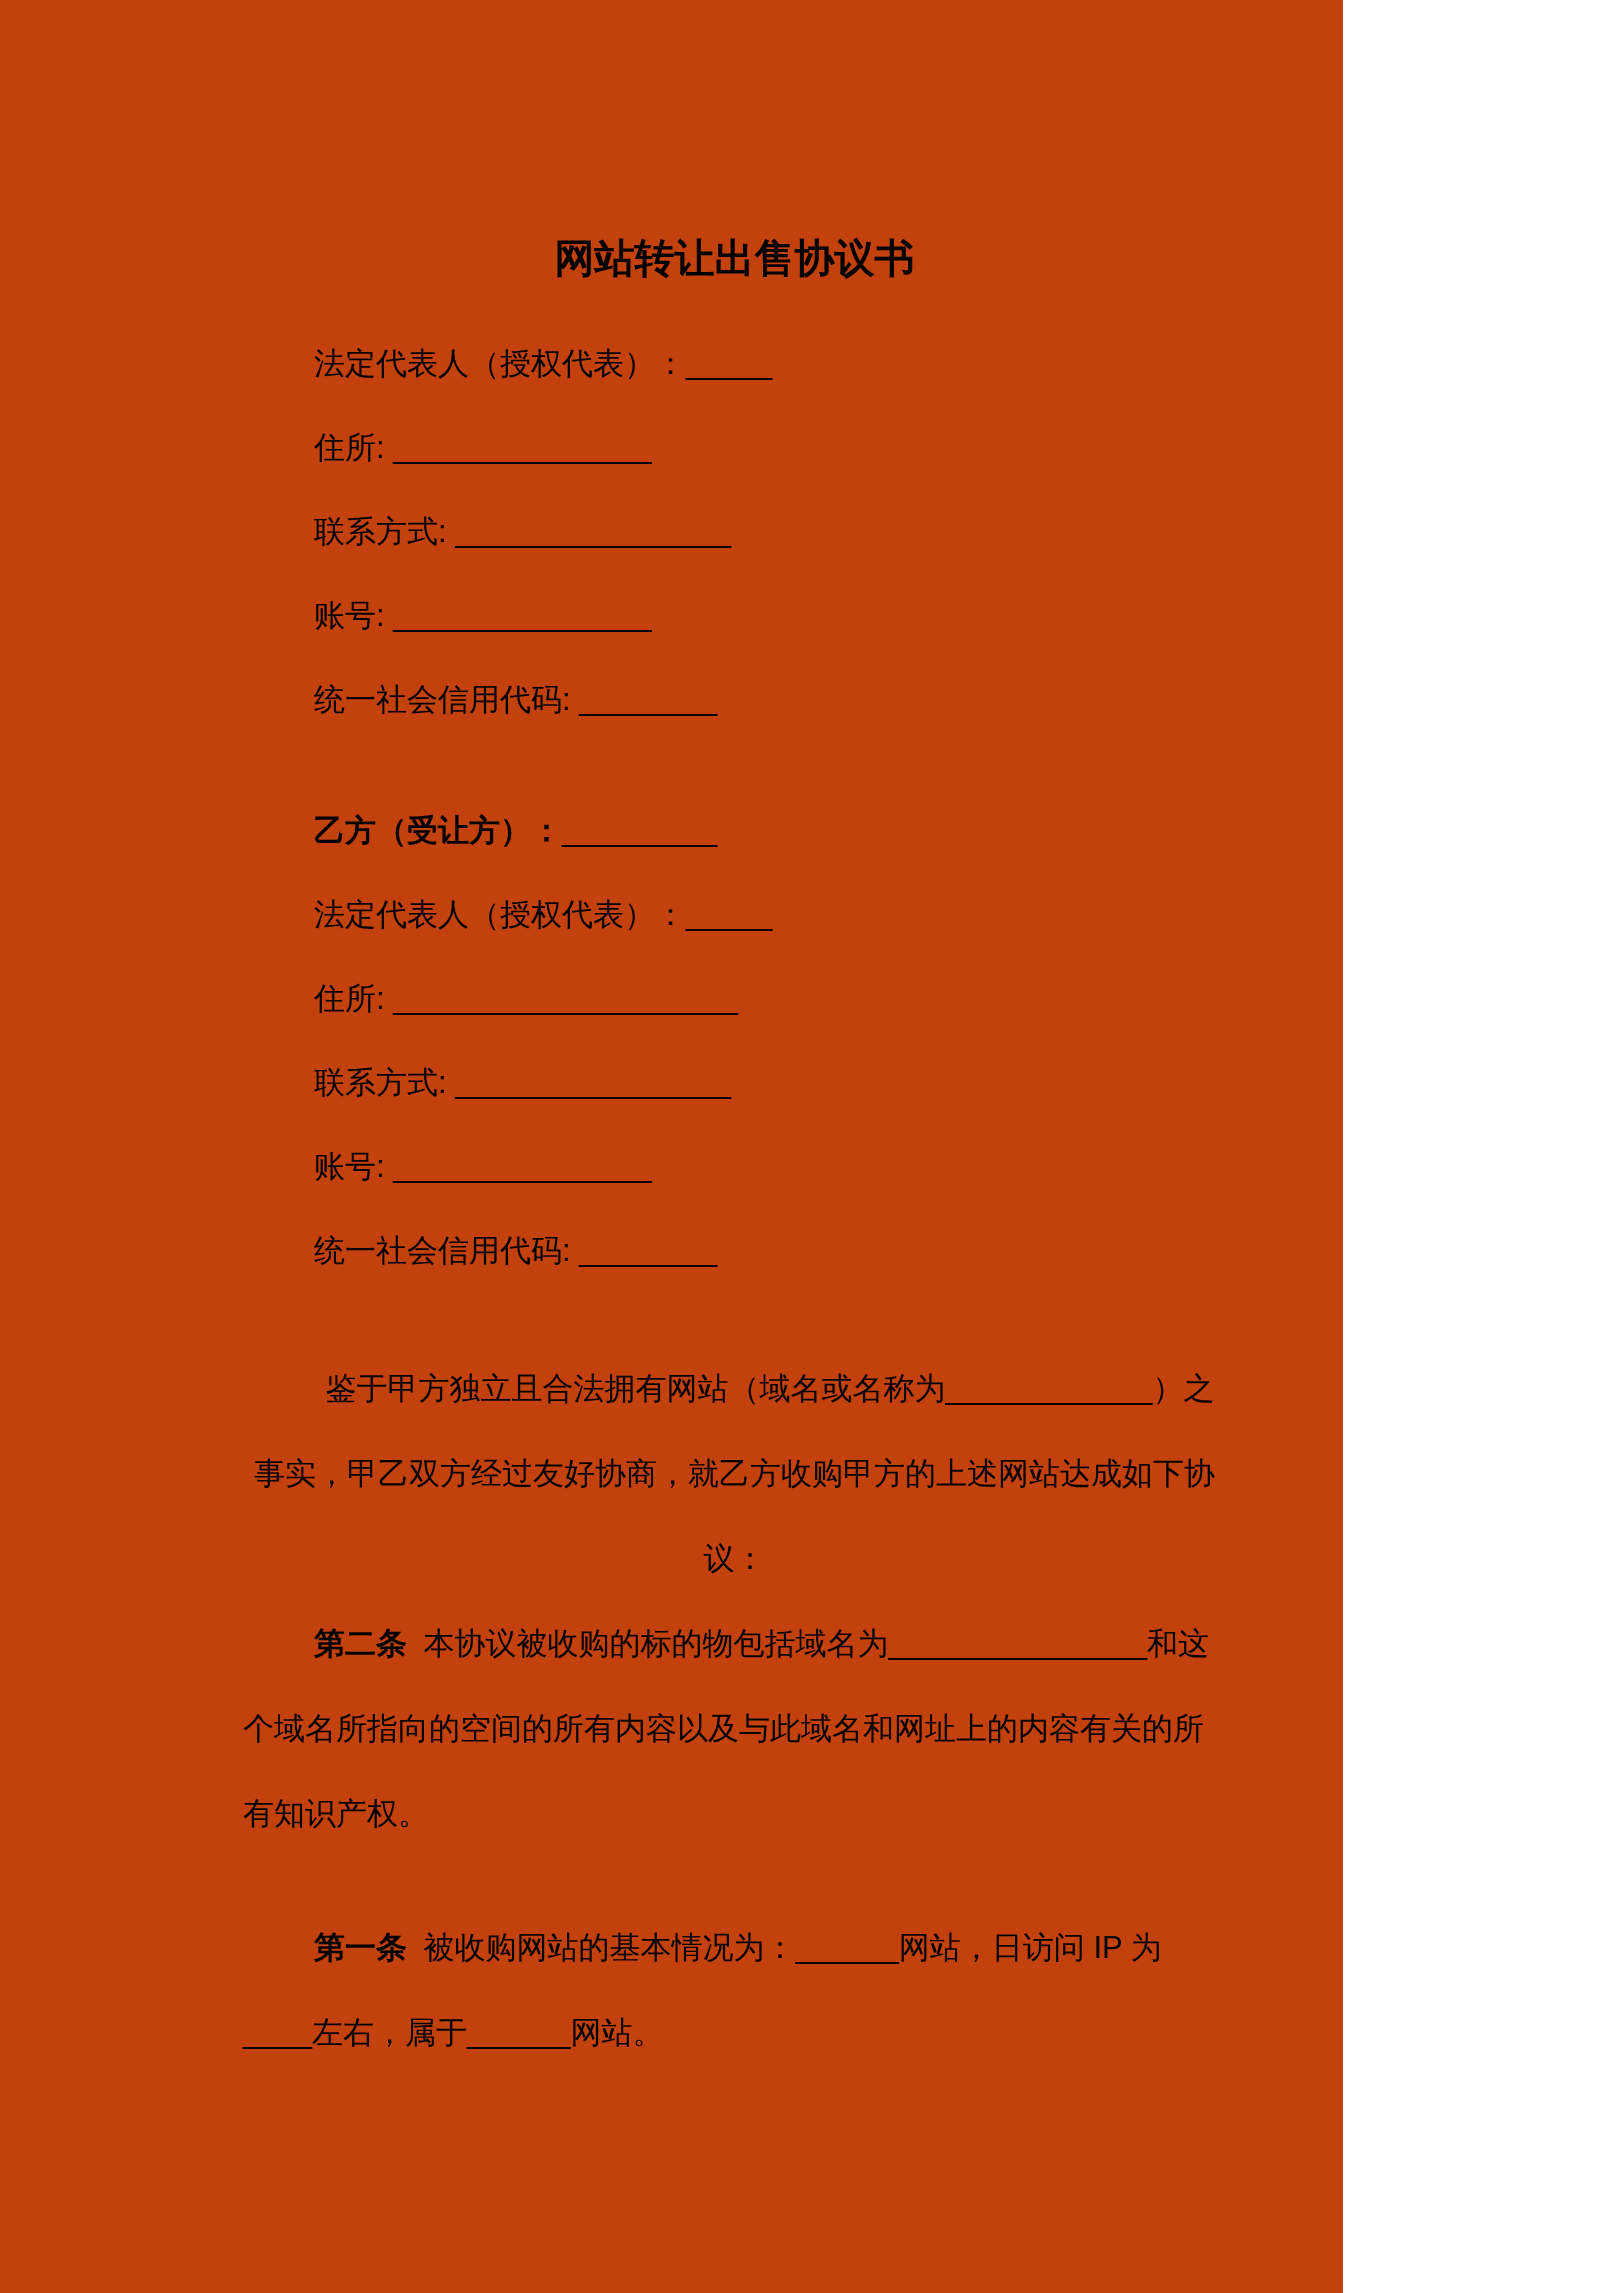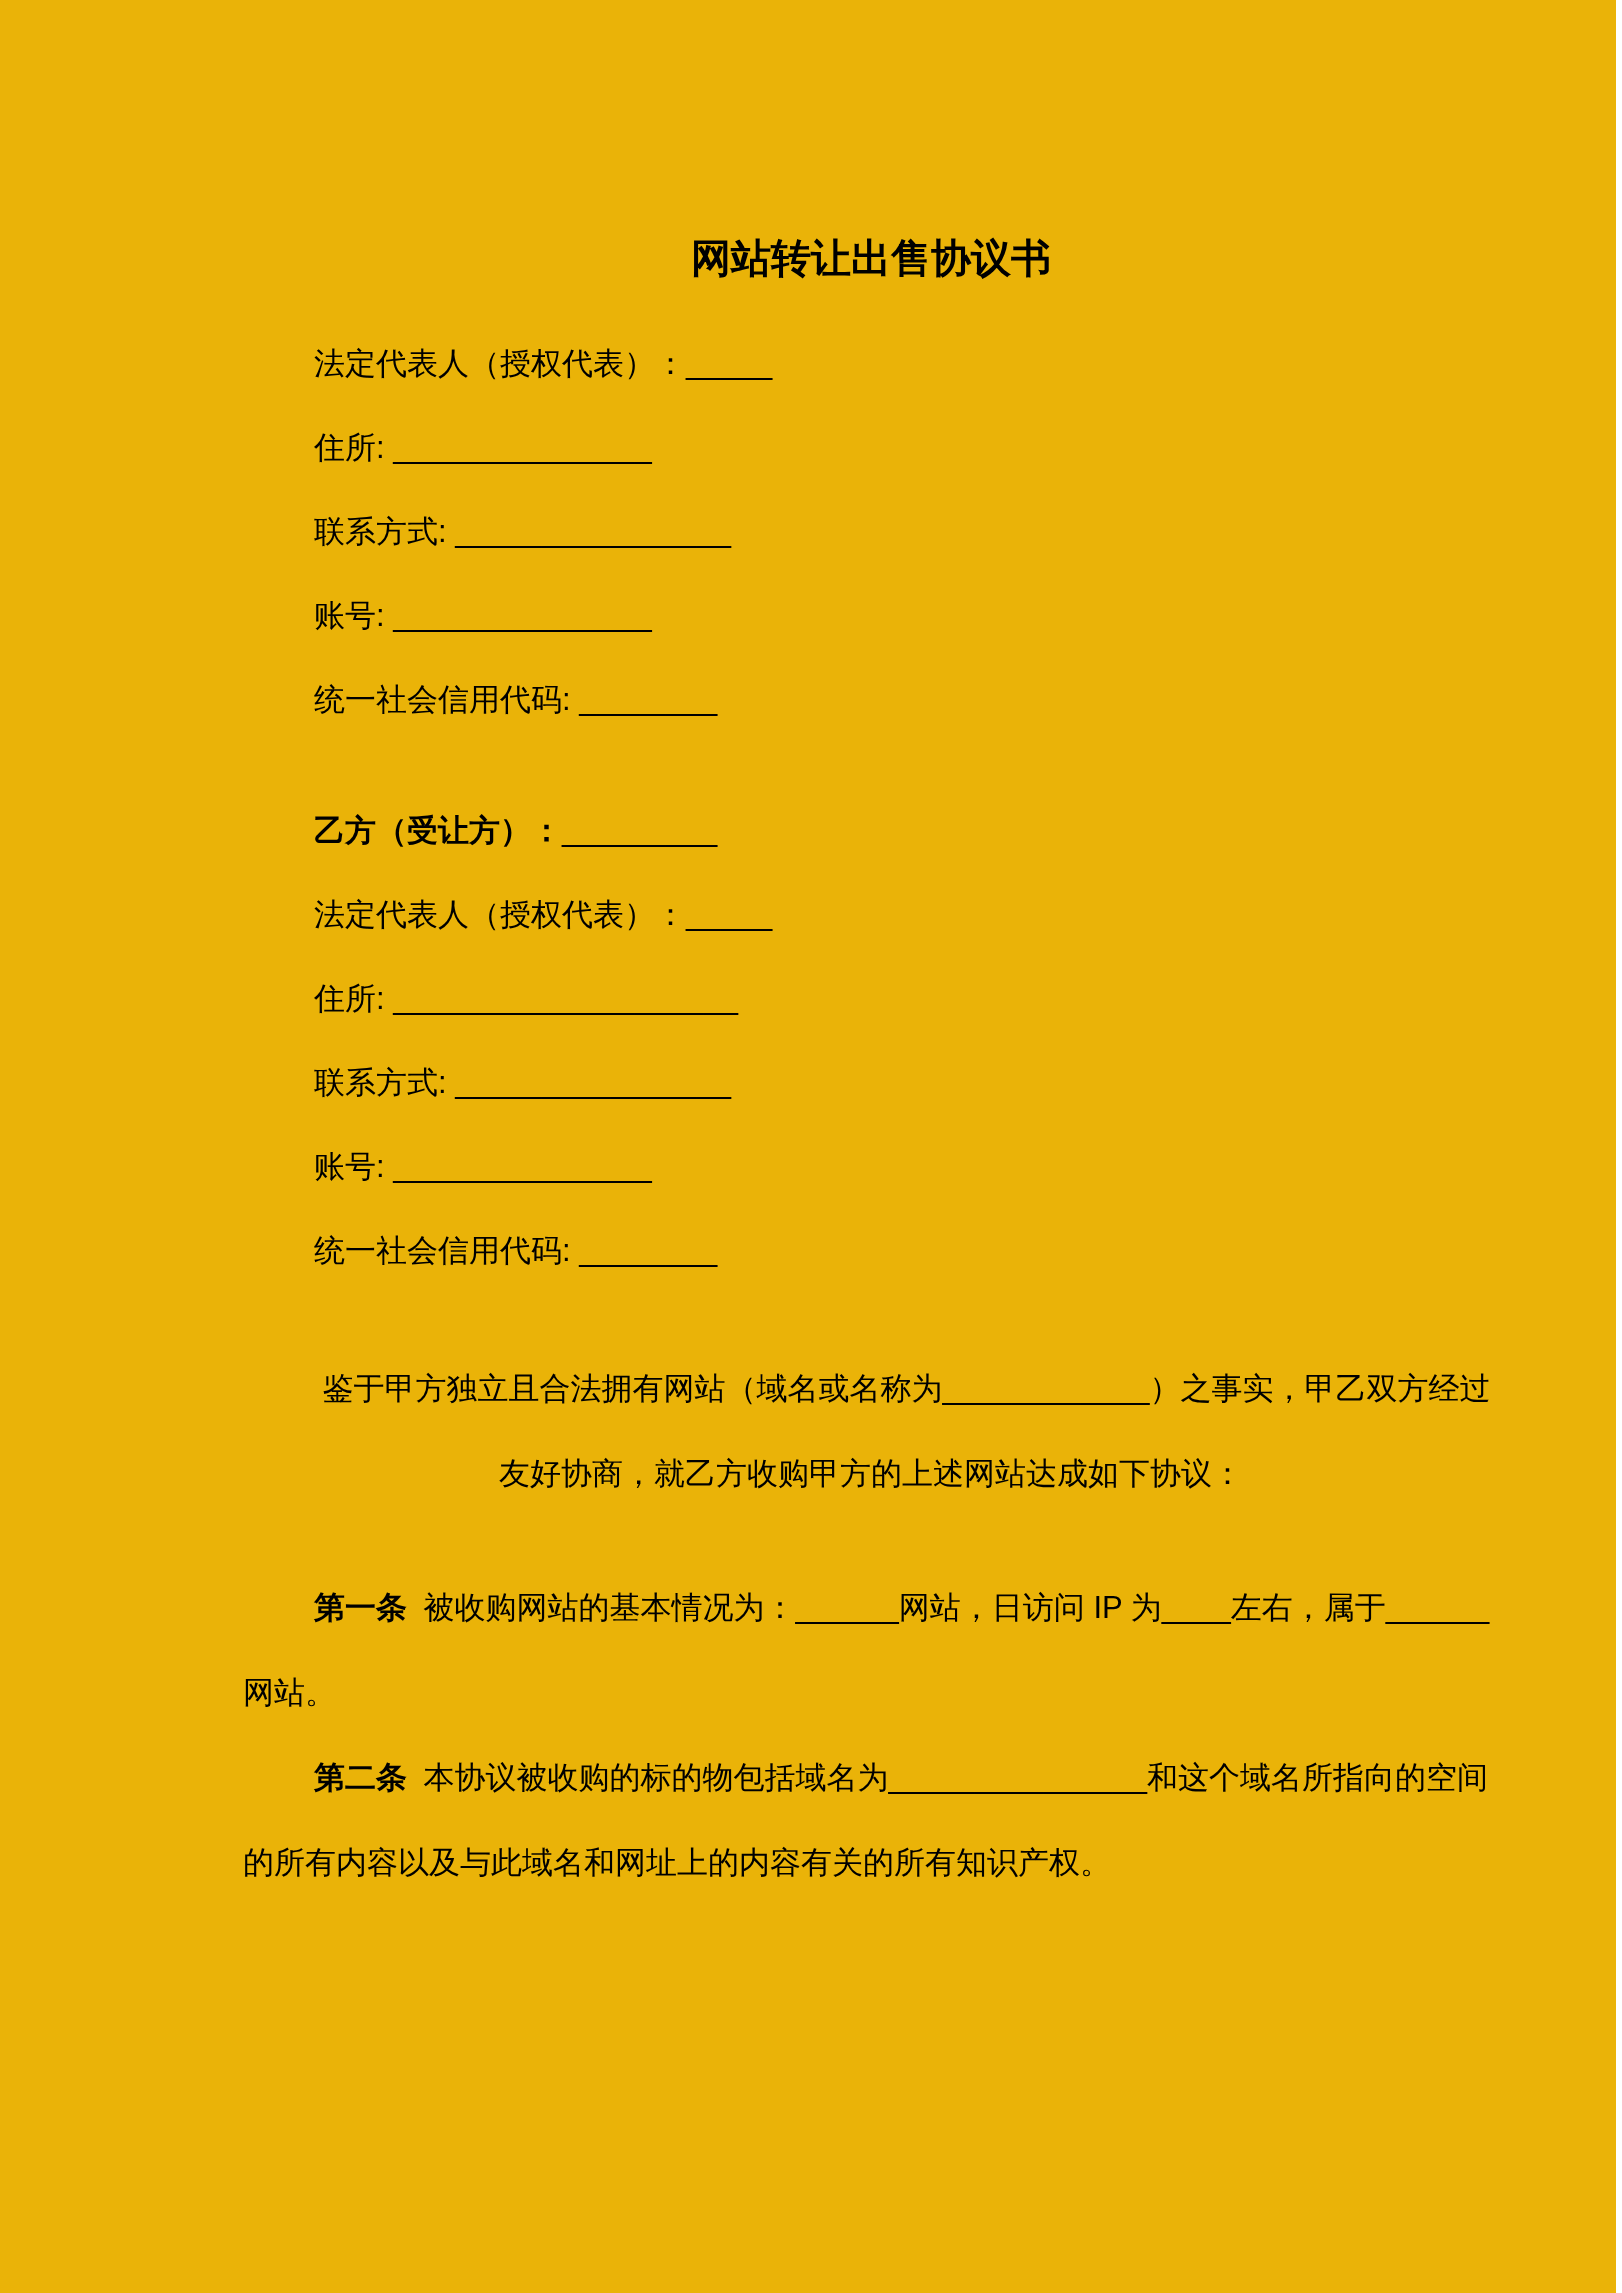--- a/index.html
+++ b/index.html
@@ -8,23 +8,23 @@
     background: #ffffff;
   }
   body {
     width: 1623px;
     height: 2294px;
     font-family: "Liberation Sans", "DejaVu Sans", sans-serif;
     color: #000000;
   }
   .page {
     box-sizing: border-box;
-    width: 1616px;
+    width: 1343px;
     height: 2294px;
-    background: #eab308;
+    background: #c2410c;
     padding: 233px 117px 0 243px;
     overflow: hidden;
   }
   .title {
     font-size: 40px;
     font-weight: 700;
     line-height: 51px;
     text-align: center;
     margin: 0 0 38px 0;
   }
@@ -96,18 +96,18 @@
 
     <p class="line"><span>联系方式: </span><span class="blank">________________</span></p>
 
     <p class="line"><span>账号: </span><span class="blank">_______________</span></p>
 
     <p class="line"><span>统一社会信用代码: </span><span class="blank">________</span></p>
   </section>
 
   <p class="para recital"><span>鉴于甲方独立且合法拥有网站（域名或名称为____________）之事实，甲乙双方经过友好协商，就乙方收购甲方的上述网站达成如下协议：</span></p>
 
+  <p class="para article-2"><span class="num">第二条</span><span>本协议被收购的标的物包括域名为_______________和这个域名所指向的空间的所有内容以及与此域名和网址上的内容有关的所有知识产权。</span></p>
+
   <p class="para article-1"><span class="num">第一条</span><span>被收购网站的基本情况为：______网站，日访问 IP 为____左右，属于______网站。</span></p>
-
-  <p class="para article-2"><span class="num">第二条</span><span>本协议被收购的标的物包括域名为_______________和这个域名所指向的空间的所有内容以及与此域名和网址上的内容有关的所有知识产权。</span></p>
 
 </div>
 
 
 </body></html>

